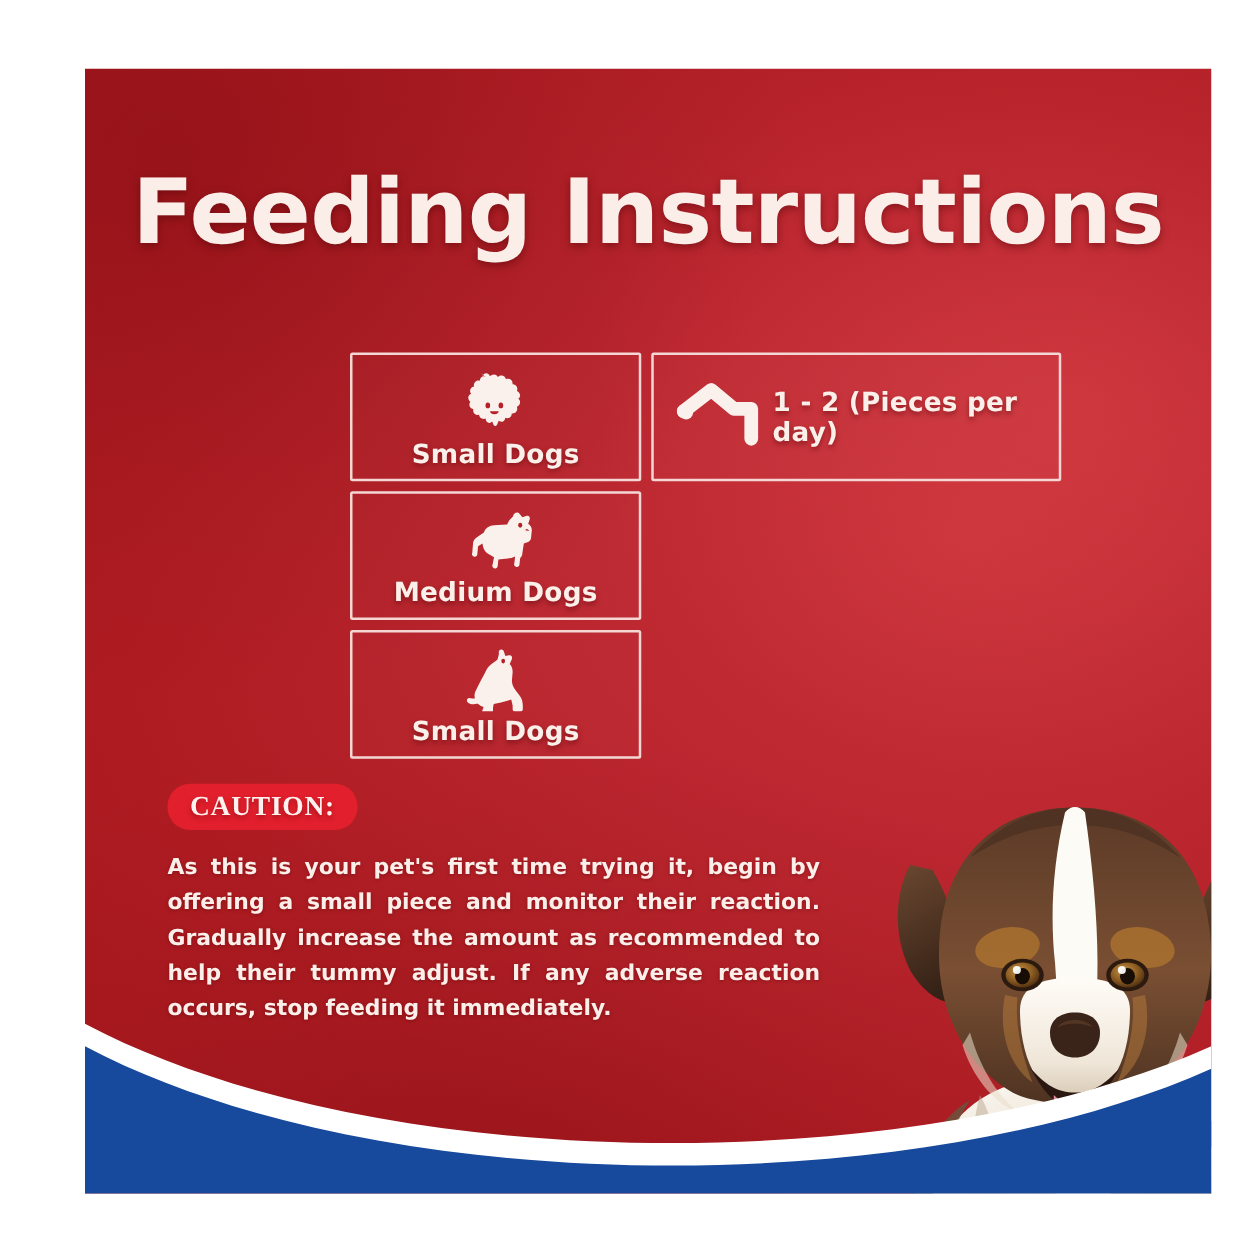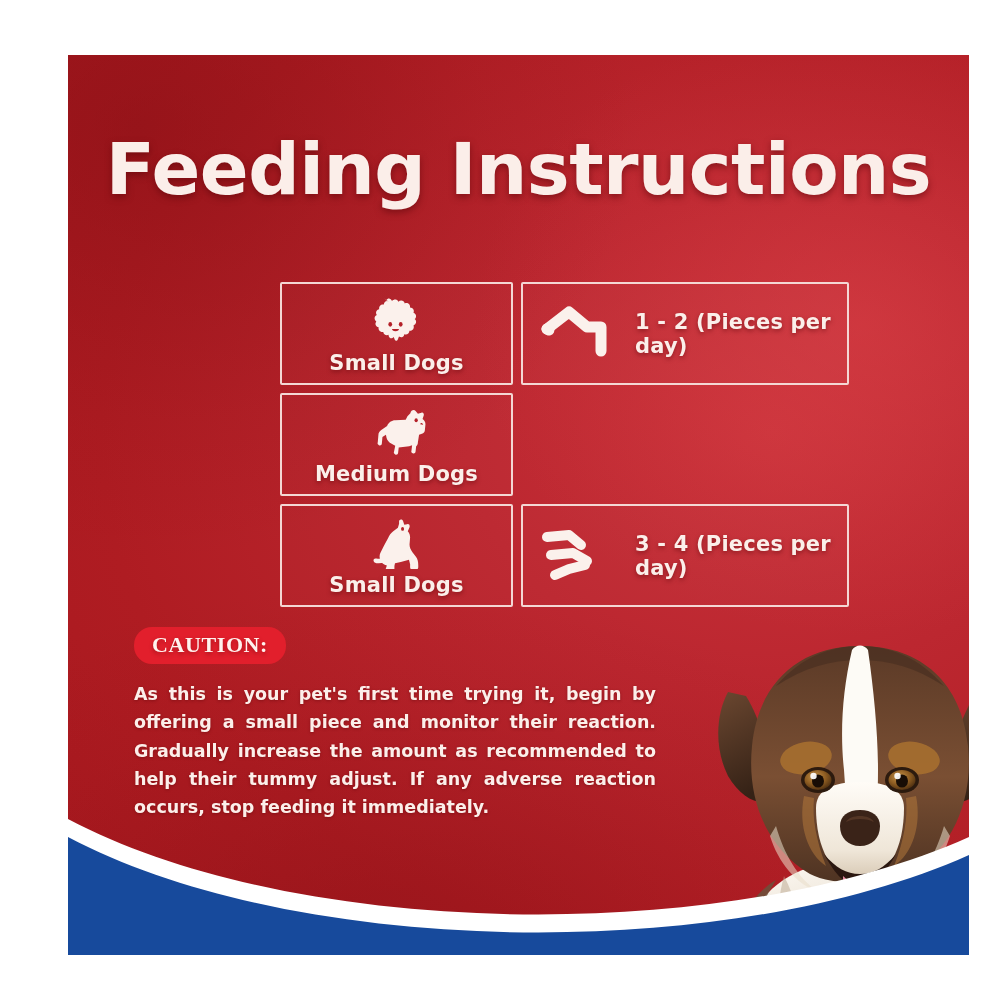--- a/index.html
+++ b/index.html
@@ -88,21 +88,21 @@
     align-items: center;
     justify-content: center;
     padding-top: 4px;
   }
   .cell-amount {
     flex: 1;
     height: 103px;
     display: flex;
     align-items: center;
     padding-left: 16px;
-    gap: 22px;
+    gap: 5px;
   }
   .dog-icon {
     height: 50px;
     display: block;
   }
   .dog-icon svg { height: 50px; display:block; }
   .size-label {
     color: #FBEFEA;
     font-family: "DejaVu Sans", sans-serif;
     font-weight: 700;
@@ -228,32 +228,20 @@
         <div class="cell cell-size">
           <span class="dog-icon">
             <svg viewBox="0 0 92 86" xmlns="http://www.w3.org/2000/svg">
               <path fill="#FBF1EC" d="M50 3c2-3 6-3 7 1l2 6 5-1c3-1 5 2 4 5l-3 7c3 3 4 7 4 11l-1 12c0 5 2 9 5 13l6 8c3 4 4 9 4 14l0 4c0 3-2 4-4 4l-6 0c-3 0-4-2-4-4l0-5-2-8-14 4-10 2-1 5 0 6c0 3-2 4-4 4l-7 0c-3 0-5-2-4-5l2-6c-5-1-9-4-11-9-2-4-2-9 0-13l6-12 7-13c2-5 5-9 9-12l8-6 2-7z"></path>
               <path fill="#FBF1EC" d="M28 66c-5 2-11 3-17 2-3-1-5 1-5 3 0 3 2 4 5 5 8 1 16-1 22-5z"></path>
               <ellipse cx="56" cy="17" rx="2.6" ry="3.2" fill="#B42129"></ellipse>
             </svg>
           </span>
           <span class="size-label">Small Dogs</span>
         </div>
-        <div class="cell cell-amount">
-          <span class="chew-icon">
-            <svg viewBox="0 0 74 62" xmlns="http://www.w3.org/2000/svg">
-              <g fill="none" stroke="#FBF1EC" stroke-width="10" stroke-linecap="round" stroke-linejoin="round">
-                <path d="M8 12 L30 10 L42 20"></path>
-                <path d="M12 30 L34 28 L48 36"></path>
-                <path d="M16 50 L30 44 L46 40"></path>
-              </g>
-            </svg>
-          </span>
-          <span class="amount-label">3 - 4 (Pieces per day)</span>
-        </div>
       </div>
 
     </div>
 
     <div class="caution-wrap">
       <div class="caution-badge">CAUTION:</div>
       <p class="caution-body">As this is your pet's first time trying it, begin by offering a small piece and monitor their reaction. Gradually increase the amount as recommended to help their tummy adjust. If any adverse reaction occurs, stop feeding it immediately.</p>
     </div>
 
     <div class="dog-photo">

